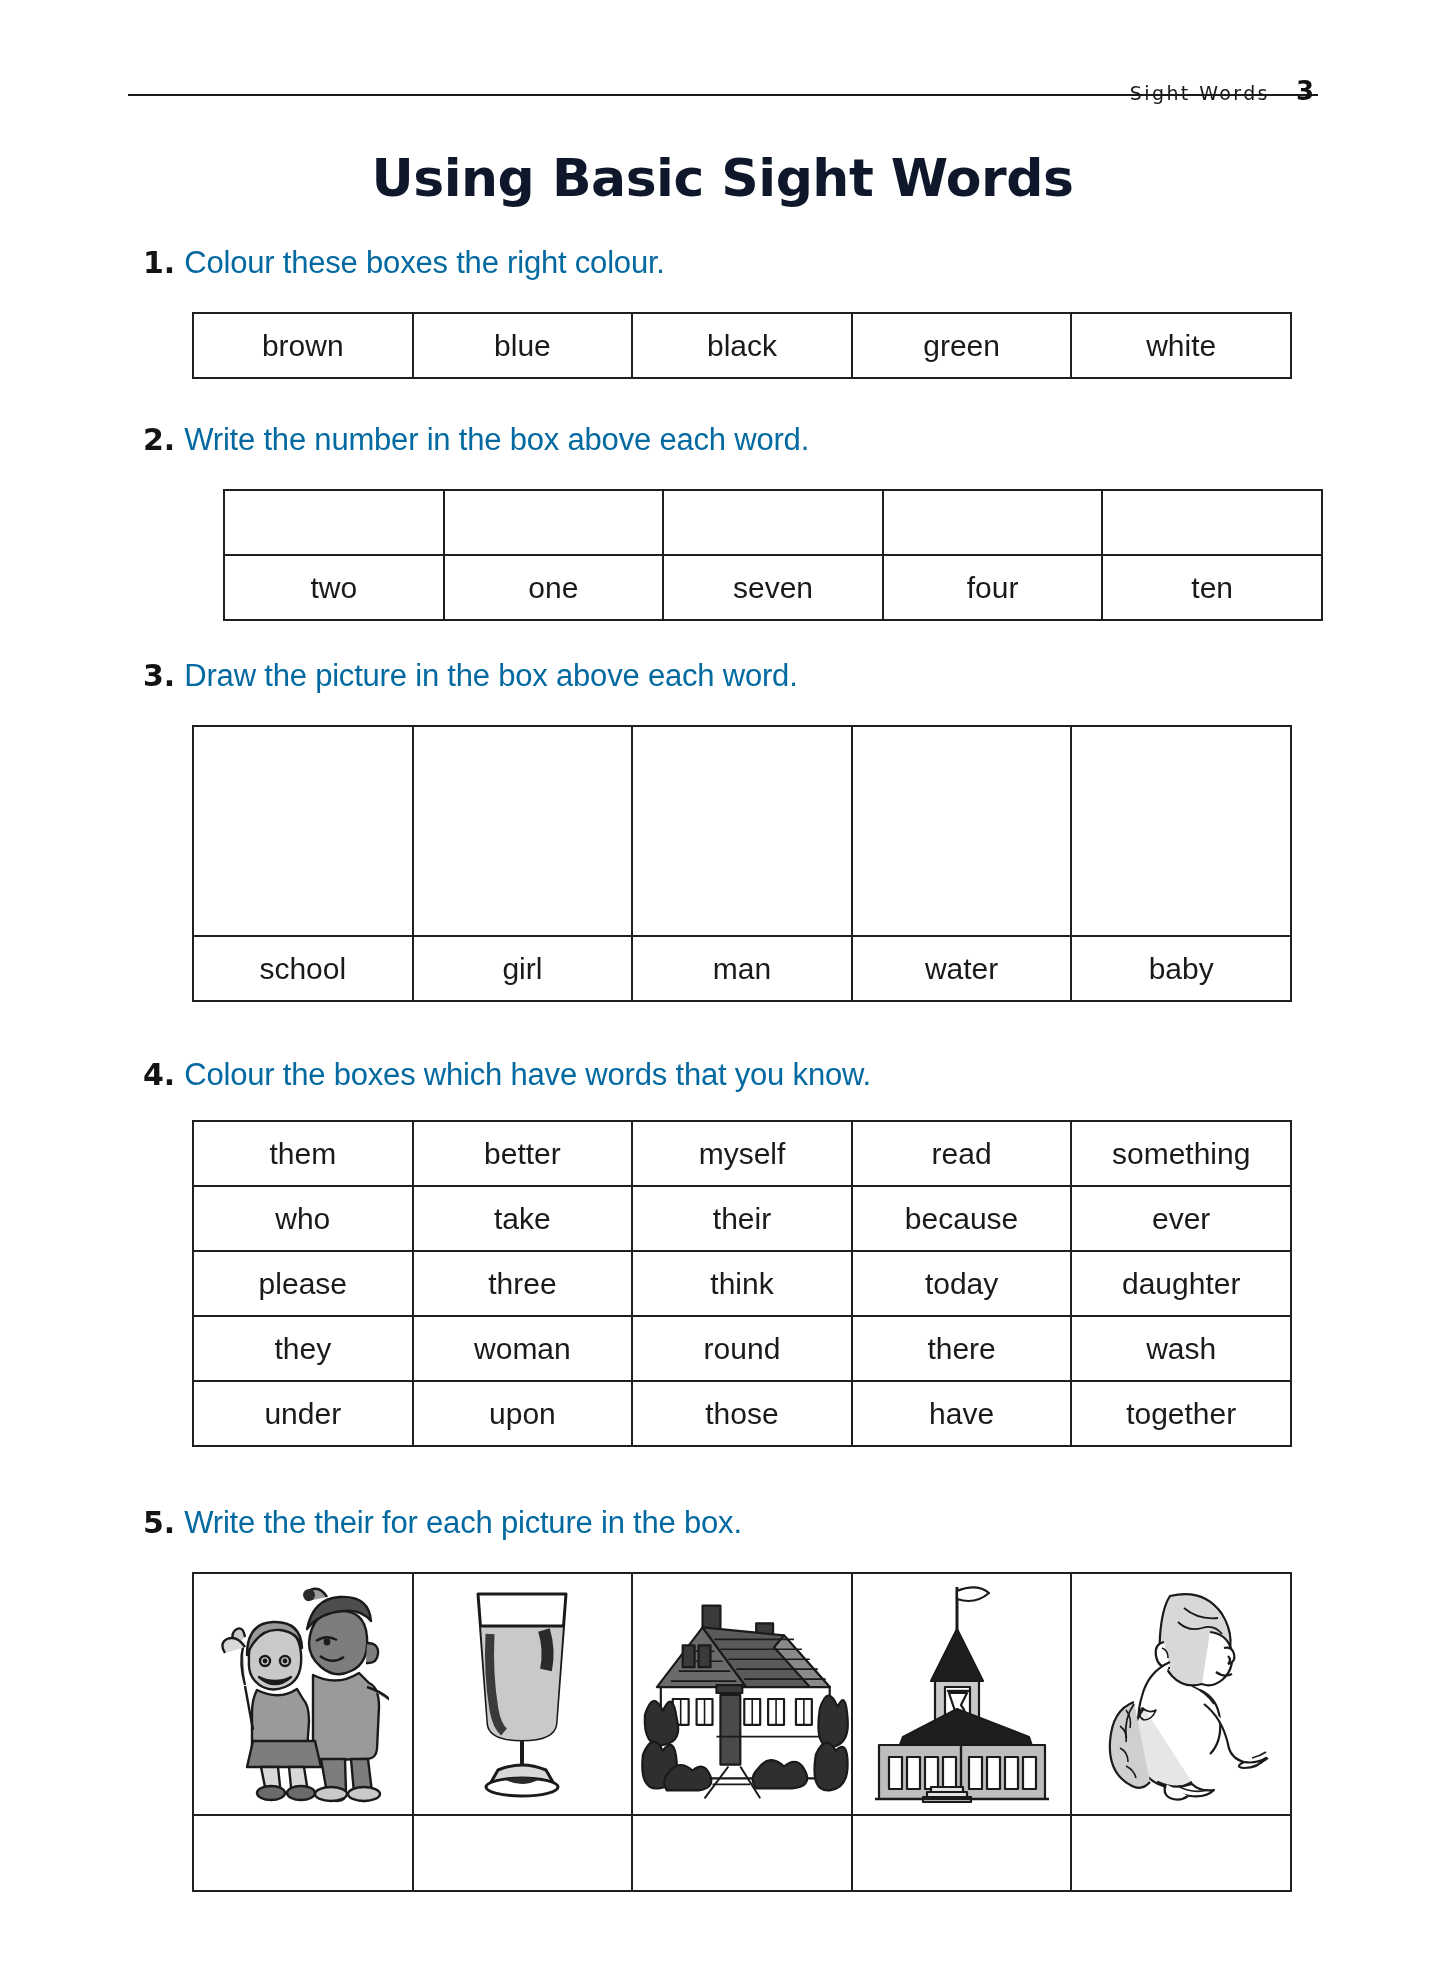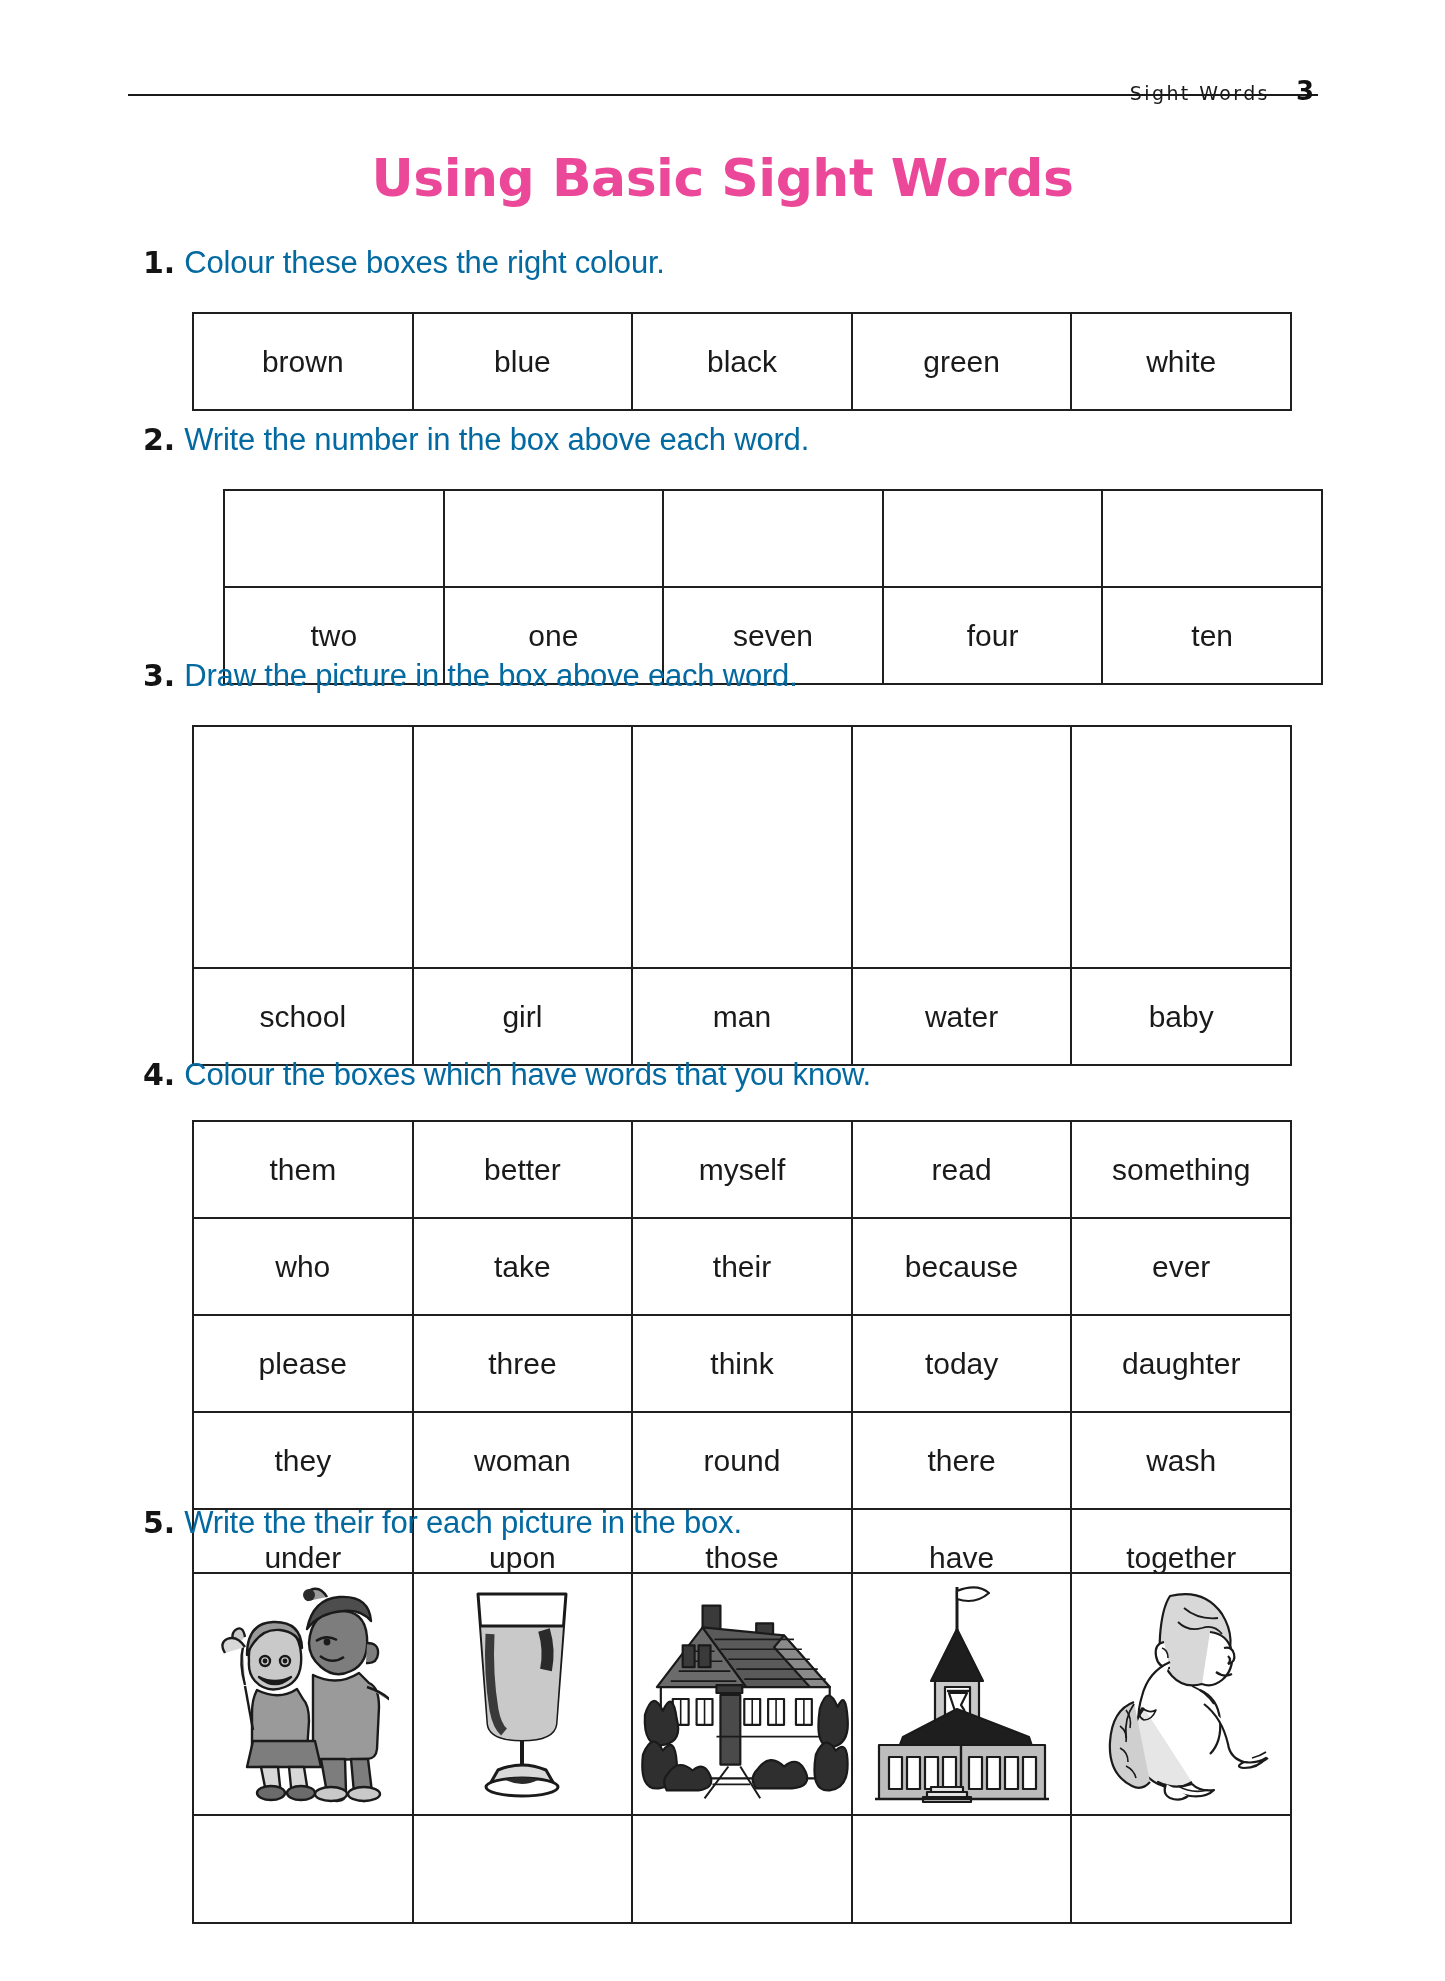--- a/index.html
+++ b/index.html
@@ -61,21 +61,21 @@
   .worksheet-title {
     position: absolute;
     left: 0;
     top: 148px;
     width: 1445px;
     text-align: center;
     font-family: "DejaVu Sans", sans-serif;
     font-size: 52px;
     font-weight: bold;
     letter-spacing: -0.5px;
-    color: #ec4899;
+    color: #0f172a;
   }
 
   
   .question {
     position: absolute;
     left: 143px;
     width: 1200px;
   }
   .q-instruction {
     display: flex;
@@ -107,21 +107,21 @@
     background: #fff;
   }
   .wtable td {
     border: 2px solid #1f1f1f;
     text-align: center;
     vertical-align: middle;
     font-family: "Liberation Sans", sans-serif;
     font-size: 30px;
     font-weight: 400;
     color: #1a1a1a;
-    padding: 16px;
+    padding: 0;
   }
   .wtable td.word-cell { height: 63px; }
   .wtable td.blank-cell { height: 63px; }
   .wtable td.draw-cell { height: 208px; }
   .wtable td.pic-cell { height: 232px; padding: 4px 2px; }
   .wtable td.answer-cell { height: 74px; }
 
   
   .pic-wrap {
     width: 100%;

